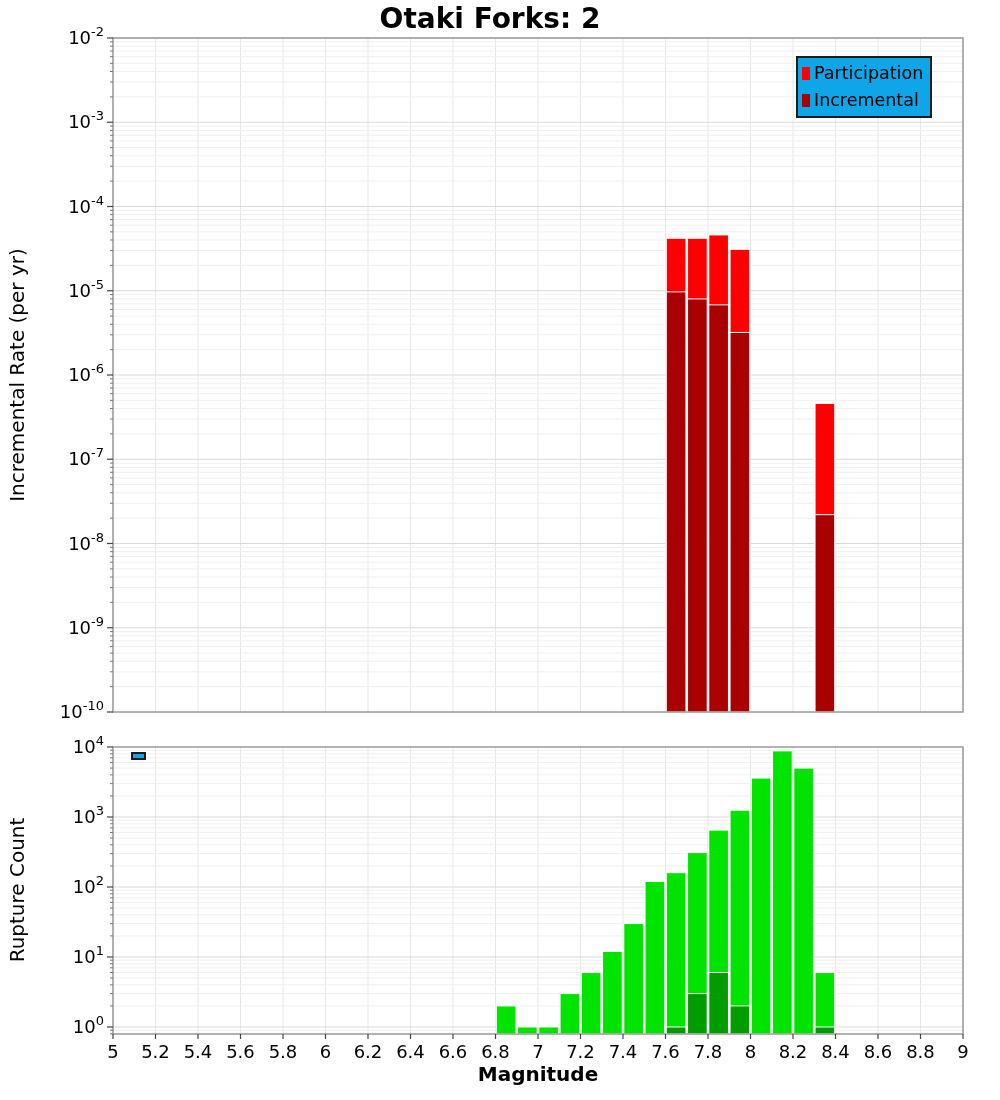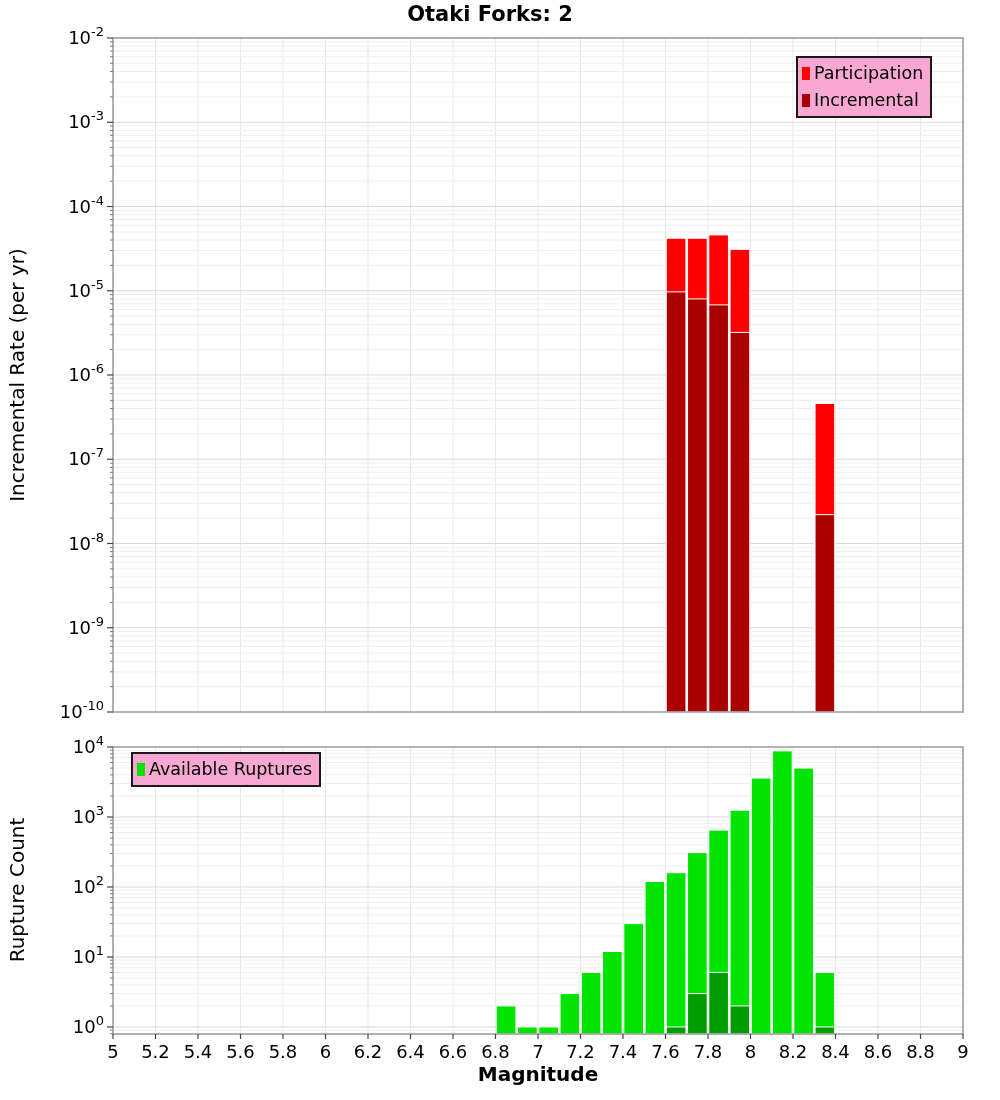--- a/index.html
+++ b/index.html
@@ -3,36 +3,36 @@
 <meta charset="utf-8">
 <style>
   html,body{margin:0;padding:0;}
   body{
     width:1000px;height:1100px;position:relative;background:#ffffff;
     font-family:"DejaVu Sans","Liberation Sans",sans-serif;color:#000;
     overflow:hidden;
   }
   .title{
     position:absolute;left:0;top:2px;width:980px;text-align:center;
-    font-size:21px;font-weight:bold;
+    font-size:28px;font-weight:bold;
   }
   .ylabel{
     position:absolute;left:17px;white-space:nowrap;font-size:20px;
     transform:translate(-50%,-50%) rotate(-90deg);
   }
   .ylabel-top{top:375px;}
   .ylabel-bottom{top:890px;}
   .xlabel{
     position:absolute;left:538px;top:1062px;transform:translateX(-50%);
     font-size:20px;
     font-weight:bold;
   }
   svg{position:absolute;left:0;top:0;}
   .legend{
-    position:absolute;background:#f9a8d4;border:2px solid #1a1a1a;
+    position:absolute;background:#0ea5e9;border:2px solid #1a1a1a;
     padding:2px 7px 2px 4px;z-index:2;font-size:17.5px;
   }
   .legend-top{left:796px;top:56px;}
   .legend-bottom{left:131px;top:752px;}
   .legend .row{display:flex;align-items:center;gap:4px;white-space:nowrap;line-height:27px;}
   .sw{width:8px;height:13px;display:inline-block;flex:0 0 auto;}
 </style>
 </head>
 <body>
 
@@ -405,17 +405,13 @@
     <span class="sw" style="background: rgb(255, 0, 0);"></span>
     <span>Participation</span>
   </div>
   <div class="row">
     <span class="sw" style="background: rgb(170, 0, 0);"></span>
     <span>Incremental</span>
   </div>
 </div>
 
 <div class="legend legend-bottom">
-  <div class="row">
-    <span class="sw" style="background: rgb(0, 228, 0);"></span>
-    <span>Available Ruptures</span>
-  </div>
 </div>
 
 </body></html>

